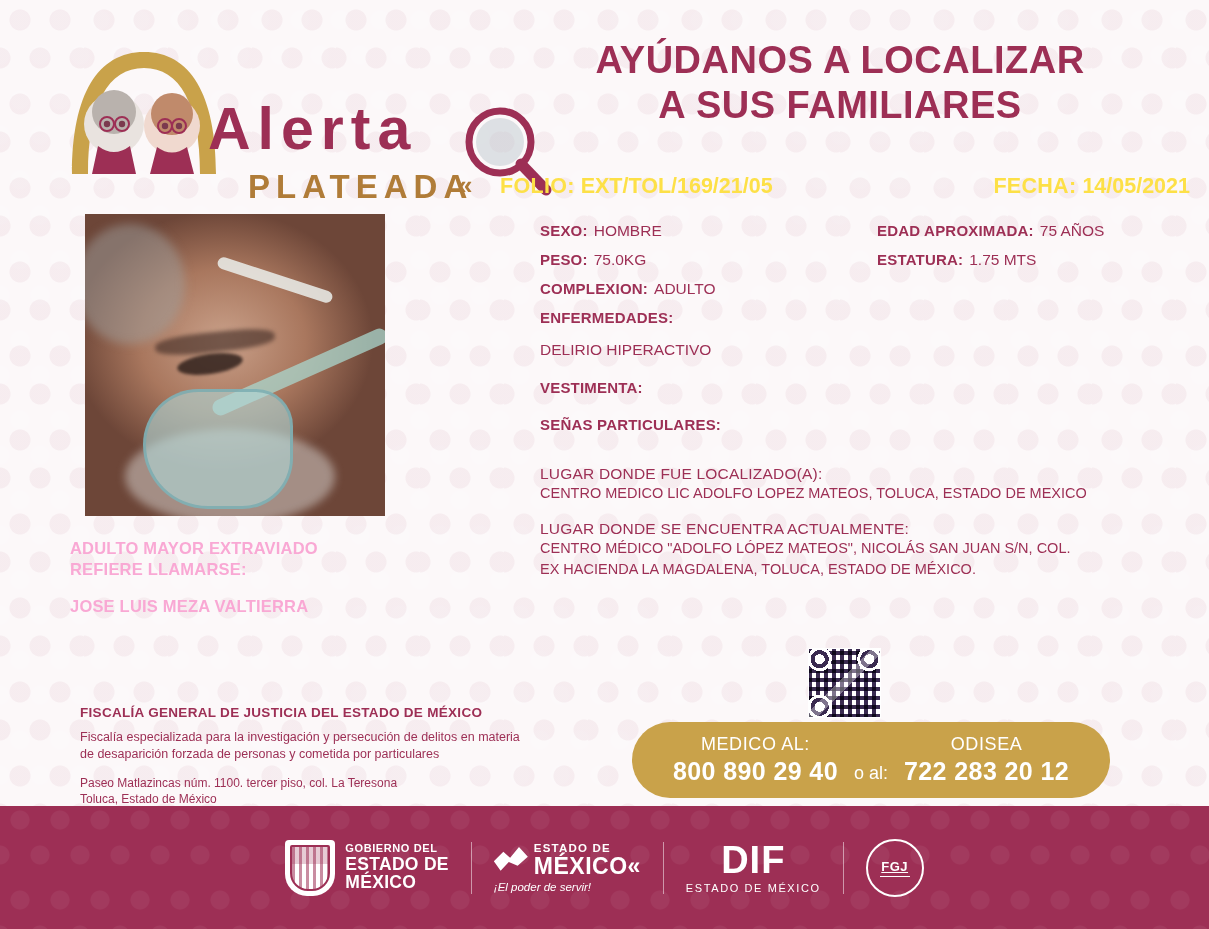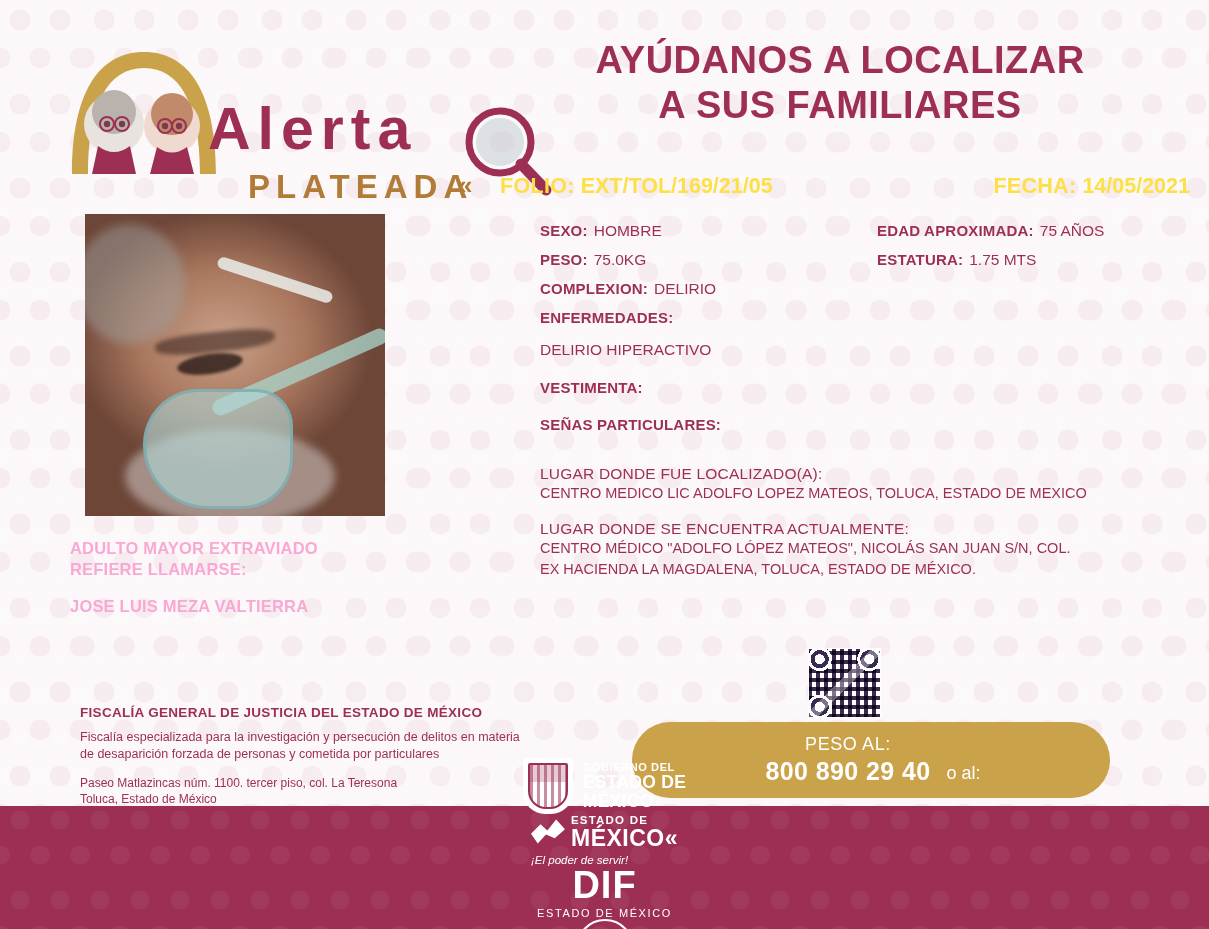--- a/index.html
+++ b/index.html
@@ -227,21 +227,20 @@
   .agency .a-title { font-size: 13.5px; font-weight: 700; letter-spacing: 0.3px; }
   .agency .a-desc { font-size: 12.5px; line-height: 1.35; margin-top: 9px; }
   .agency .a-addr { font-size: 12px; line-height: 1.35; margin-top: 12px; }
 
   
   .logobar {
     position: absolute; left: 0; top: 806px;
     width: 1209px; height: 123px;
     display: flex; align-items: center; justify-content: center;
     gap: 0px;
-    flex-direction: column;
   }
   .lb-item { display: flex; align-items: center; color: #fff; }
   .lb-sep { width: 1px; height: 52px; background: rgba(255,255,255,0.5); margin: 0 22px; }
 
   .gem-shield {
     width: 50px; height: 56px; margin-right: 10px;
     background: #fff;
     border-radius: 4px 4px 22px 22px;
     position: relative;
   }
@@ -347,21 +346,21 @@
       <div class="fcol-l">
         <span class="k">PESO:</span><span class="v">75.0KG</span>
       </div>
       <div class="fcol-r">
         <span class="k">ESTATURA:</span><span class="v">1.75 MTS</span>
       </div>
     </div>
 
     <div class="frow">
       <div class="fcol-l">
-        <span class="k">COMPLEXION:</span><span class="v">DELIRIO</span>
+        <span class="k">COMPLEXION:</span><span class="v">ADULTO</span>
       </div>
     </div>
 
     <div class="frow stack">
       <div class="fcol-l">
         <span class="k">ENFERMEDADES:</span>
         <span class="v">DELIRIO HIPERACTIVO</span>
       </div>
     </div>
 
@@ -408,24 +407,28 @@
   <div class="caption">
     <div>ADULTO MAYOR EXTRAVIADO</div>
     <div>REFIERE LLAMARSE:</div>
     <div class="name">JOSE LUIS MEZA VALTIERRA</div>
   </div>
 
   <div class="qr"></div>
 
   <div class="phone-banner">
     <div class="pb-col">
-      <div class="pb-top">PESO AL:</div>
+      <div class="pb-top">MEDICO AL:</div>
       <div class="pb-num">800 890 29 40</div>
     </div>
     <div class="pb-mid">o al:</div>
+    <div class="pb-col">
+      <div class="pb-top">ODISEA</div>
+      <div class="pb-num">722 283 20 12</div>
+    </div>
   </div>
 
   <div class="agency">
     <div class="a-title">FISCALÍA GENERAL DE JUSTICIA DEL ESTADO DE MÉXICO</div>
     <div class="a-desc">
       <div>Fiscalía especializada para la investigación y persecución de delitos en materia</div>
       <div>de desaparición forzada de personas y cometida por particulares</div>
     </div>
     <div class="a-addr">
       <div>Paseo Matlazincas núm. 1100. tercer piso, col. La Teresona</div>

